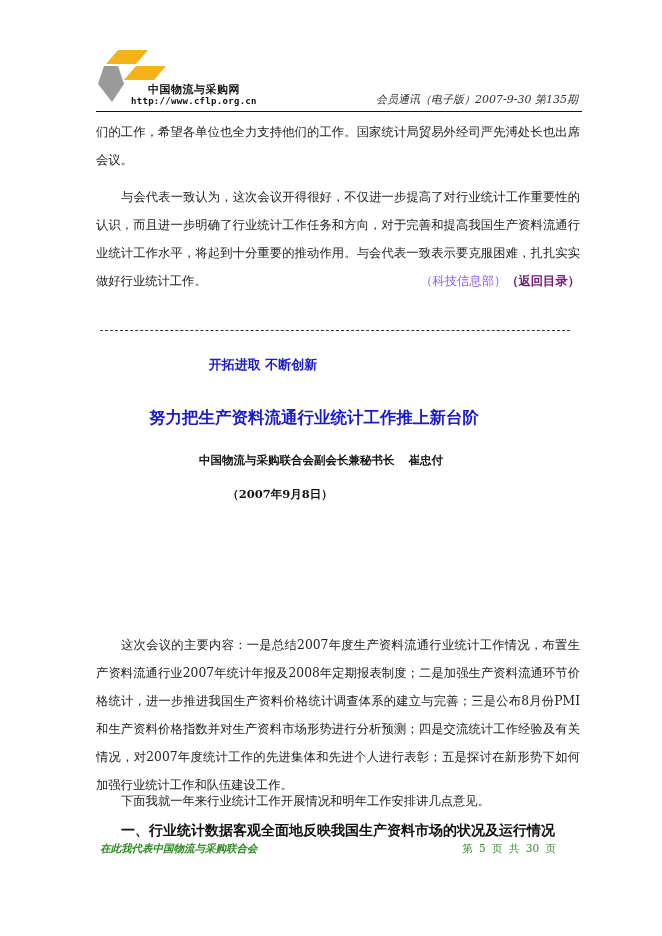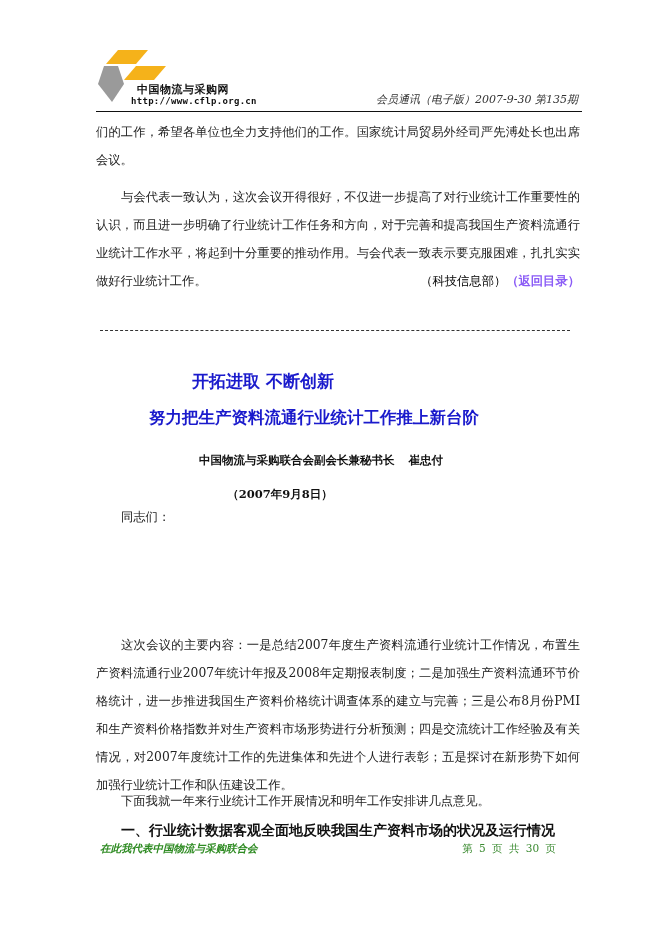--- a/index.html
+++ b/index.html
@@ -3,41 +3,41 @@
 <meta charset="utf-8">
 <style>
   html, body { margin: 0; padding: 0; background: #ffffff; }
   body { width: 662px; height: 936px; position: relative; overflow: hidden;
          font-family: "DejaVu Serif", "Liberation Serif", serif; color: #222; }
   .page { position: absolute; left: 0; top: 0; width: 662px; height: 936px; }
 
   
   .header { position: absolute; left: 96px; top: 50px; width: 482px; height: 62px; }
   .logo { position: absolute; left: 0; top: 0; width: 70px; height: 60px; }
-  .logo-title { position: absolute; left: 41px; top: 32px; font-family: "DejaVu Sans", sans-serif;
+  .logo-title { position: absolute; left: 52px; top: 32px; font-family: "DejaVu Sans", sans-serif;
                 font-weight: bold; font-size: 11px; color: #111; letter-spacing: 0.5px; }
   .logo-url { position: absolute; left: 35px; top: 46px; font-family: "DejaVu Sans Mono", monospace;
               font-weight: bold; font-size: 9px; color: #111; letter-spacing: 0.3px; }
   .issue-info { position: absolute; right: 0; top: 42px; font-style: italic; font-size: 11px;
                 color: #333; font-family: "DejaVu Serif", serif; }
   .header-rule { position: absolute; left: 96px; top: 111px; width: 486px; height: 1px; background: #111; }
 
   .body-text { position: absolute; left: 96px; width: 484px; font-size: 12.3px; line-height: 28px; color: #222; }
   .para { margin: 0; text-align: justify; text-justify: inter-ideograph; }
   .indent { text-indent: 25px; }
 
   .sig-line { position: absolute; left: 96px; top: 270px; width: 484px; font-size: 12.3px; line-height: 22px; }
-  .dept { color: #000000; }
-  .back-link { font-weight: bold; font-family: "DejaVu Sans", sans-serif; color: #8b5cf6; cursor: pointer; text-align: center; }
+  .dept { color: #8b5cf6; }
+  .back-link { font-weight: bold; font-family: "DejaVu Sans", sans-serif; color: #701a75; cursor: pointer; text-align: center; }
 
   .divider { position: absolute; left: 100px; top: 330px; width: 470px; height: 0;
              border-top: 1.5px dashed #333; }
 
-  .title1 { position: absolute; left: 0; width: 526px; top: 370px; text-align: center;
-            color: #1a1acc; font-family: "DejaVu Sans", sans-serif; font-size: 17px; font-weight: bold; }
+  .title1 { position: absolute; left: 0; width: 526px; top: 356px; text-align: center;
+            color: #1a1acc; font-family: "DejaVu Sans", sans-serif; font-size: 13px; font-weight: bold; }
   .title2 { position: absolute; left: 0; width: 628px; top: 407px; text-align: center;
             color: #1a1acc; font-family: "DejaVu Sans", sans-serif; font-size: 16.5px; font-weight: bold; }
   .author { position: absolute; left: 0; width: 642px; top: 453px; text-align: center;
             font-family: "DejaVu Sans", sans-serif; font-weight: bold; font-size: 11.5px; color: #111; }
   .author .name { margin-left: 14px; }
   .date { position: absolute; left: 0; width: 560px; top: 487px; text-align: center;
           font-weight: bold; font-size: 11.5px; color: #111; }
 
   .section-heading { position: absolute; left: 121px; top: 822px; font-family: "DejaVu Sans", sans-serif;
                      font-weight: bold; font-size: 14px; color: #111; }
@@ -78,23 +78,20 @@
 
   <div class="divider"></div>
 
   <div class="title1">开拓进取  不断创新</div>
   <div class="title2">努力把生产资料流通行业统计工作推上新台阶</div>
   <div class="author">
     <span>中国物流与采购联合会副会长兼秘书长</span><span class="name">崔忠付</span>
   </div>
   <div class="date">（2007年9月8日）</div>
 
-  <div class="body-text" style="top:506px; line-height:22px;">
-    <p class="para indent">同志们：</p>
-  </div>
   <div class="body-text" style="top:631px;">
     <p class="para indent">这次会议的主要内容：一是总结2007年度生产资料流通行业统计工作情况，布置生产资料流通行业2007年统计年报及2008年定期报表制度；二是加强生产资料流通环节价格统计，进一步推进我国生产资料价格统计调查体系的建立与完善；三是公布8月份PMI和生产资料价格指数并对生产资料市场形势进行分析预测；四是交流统计工作经验及有关情况，对2007年度统计工作的先进集体和先进个人进行表彰；五是探讨在新形势下如何加强行业统计工作和队伍建设工作。</p>
   </div>
   <div class="body-text" style="top:790px; line-height:22px;">
     <p class="para indent">下面我就一年来行业统计工作开展情况和明年工作安排讲几点意见。</p>
   </div>
 
   <div class="section-heading">一、行业统计数据客观全面地反映我国生产资料市场的状况及运行情况</div>
 
   <div class="footer-left">在此我代表中国物流与采购联合会</div>

